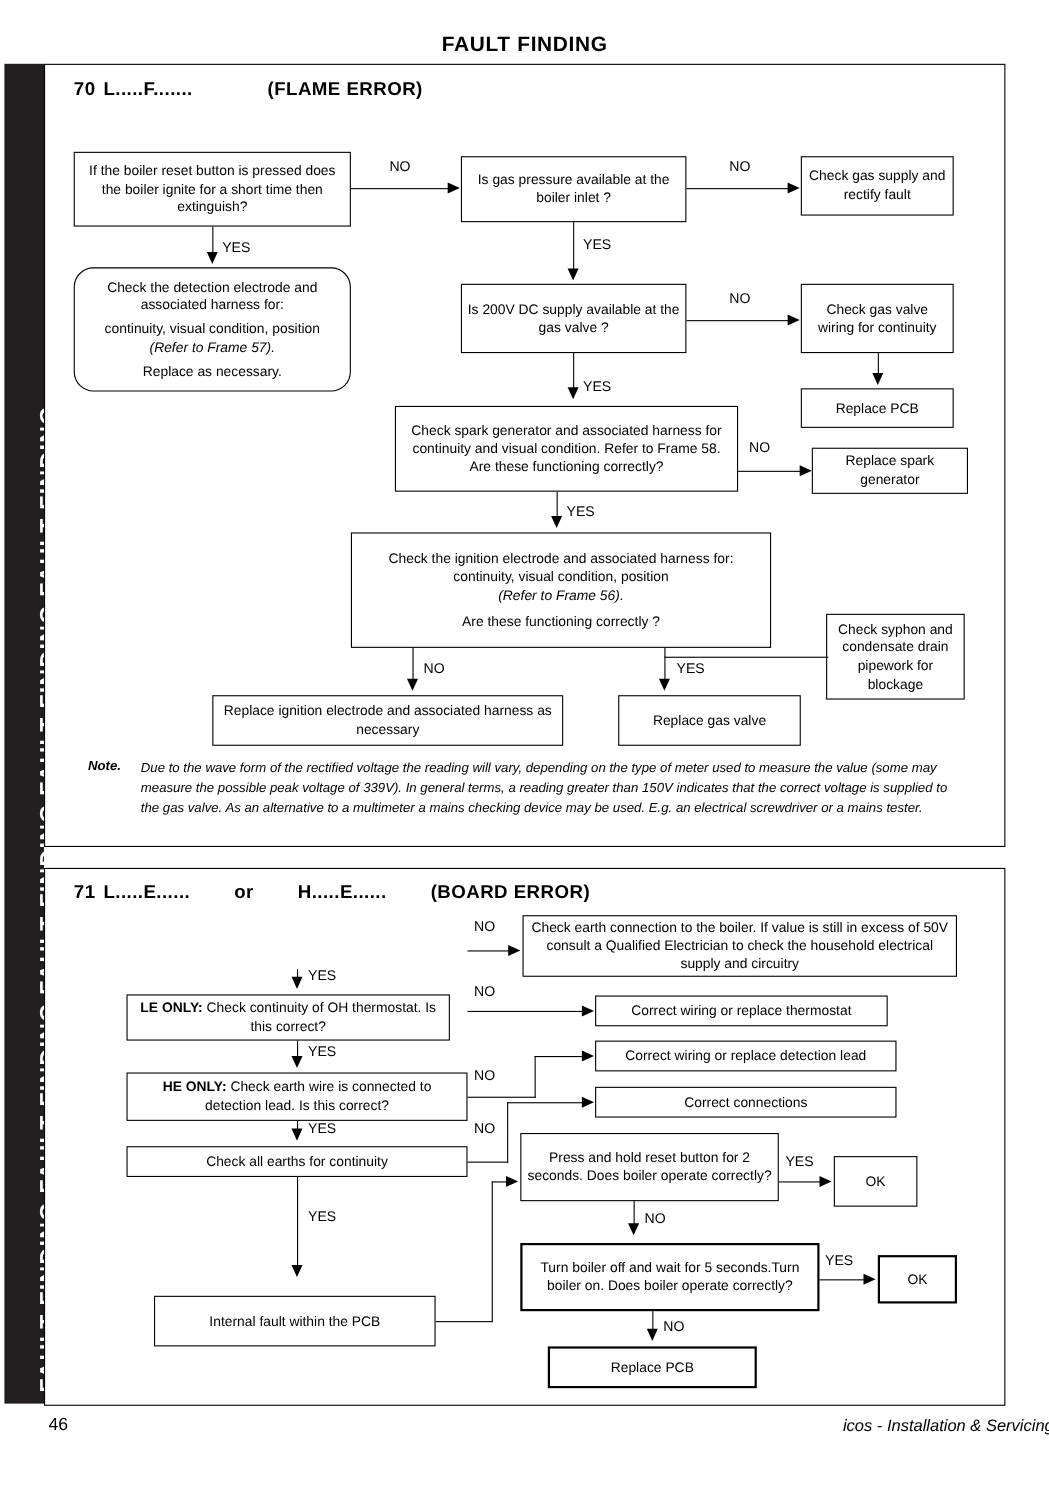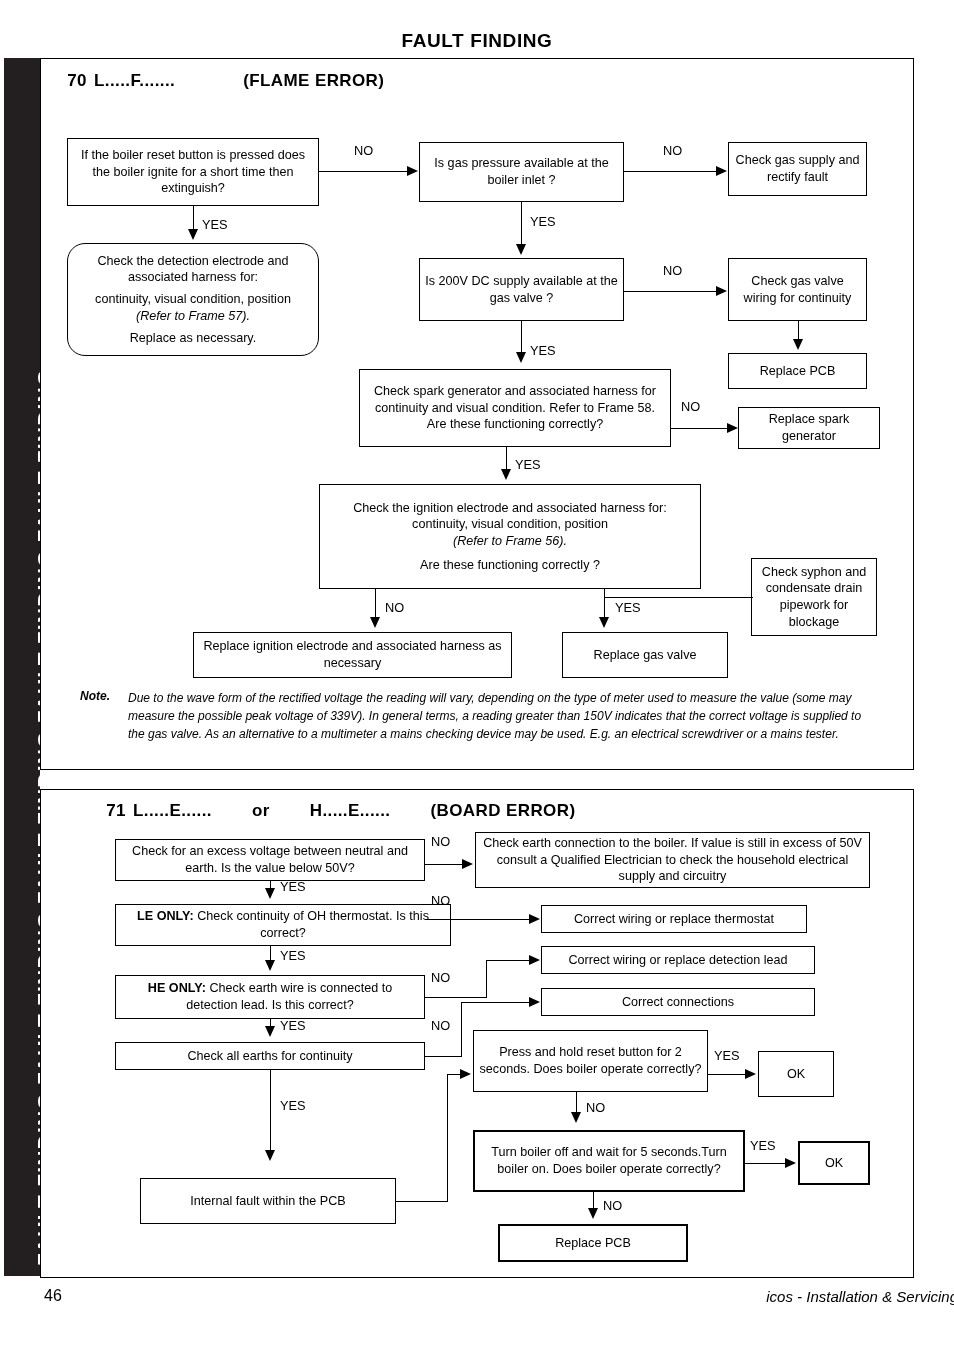--- a/index.html
+++ b/index.html
@@ -188,33 +188,30 @@
 
   </div>
 
   <div class="note">
     <div class="note-word">Note.</div>
     <div class="note-body">Due to the wave form of the rectified voltage the reading will vary, depending on the type of meter used to measure the value (some may measure the possible peak voltage of 339V). In general terms, a reading greater than 150V indicates that the correct voltage is supplied to the gas valve. As an alternative to a multimeter a mains checking device may be used. E.g. an electrical screwdriver or a mains tester.</div>
   </div>
 
   <div class="frame" id="frame71">
 
-    <div class="frame-title" style="left:19px;top:11px;margin-left:39px;">
+    <div class="frame-title" style="left:19px;top:11px;">
       <span class="ft-num">71</span><span>L.....E......</span><span class="ft-sp2"></span><span>or</span><span class="ft-sp3"></span><span>H.....E......</span><span class="ft-sp2"></span><span>(BOARD ERROR)</span>
     </div>
 
-    <div class="box" style="left:74px;top:49px;width:310px;height:42px;">
-      <div class="txt">Check for an excess voltage between neutral and earth. Is the value below 50V?</div>
-    </div>
 
     <div class="box" style="left:434px;top:42px;width:395px;height:56px;">
       <div class="txt">Check earth connection to the boiler. If value is still in excess of 50V consult a Qualified Electrician to check the household electrical supply and circuitry</div>
     </div>
 
-    <div class="box" style="left:74px;top:114px;width:336px;height:42px;align-items:center;">
+    <div class="box" style="left:74px;top:114px;width:294px;height:42px;align-items:center;">
       <div class="txt">
         <b>LE ONLY:</b><span> Check continuity of OH thermostat. Is this correct?</span>
       </div>
     </div>
 
     <div class="box" style="left:500px;top:115px;width:266px;height:28px;">
       <div class="txt">Correct wiring or replace thermostat</div>
     </div>
 
     <div class="box" style="left:500px;top:156px;width:274px;height:28px;">

